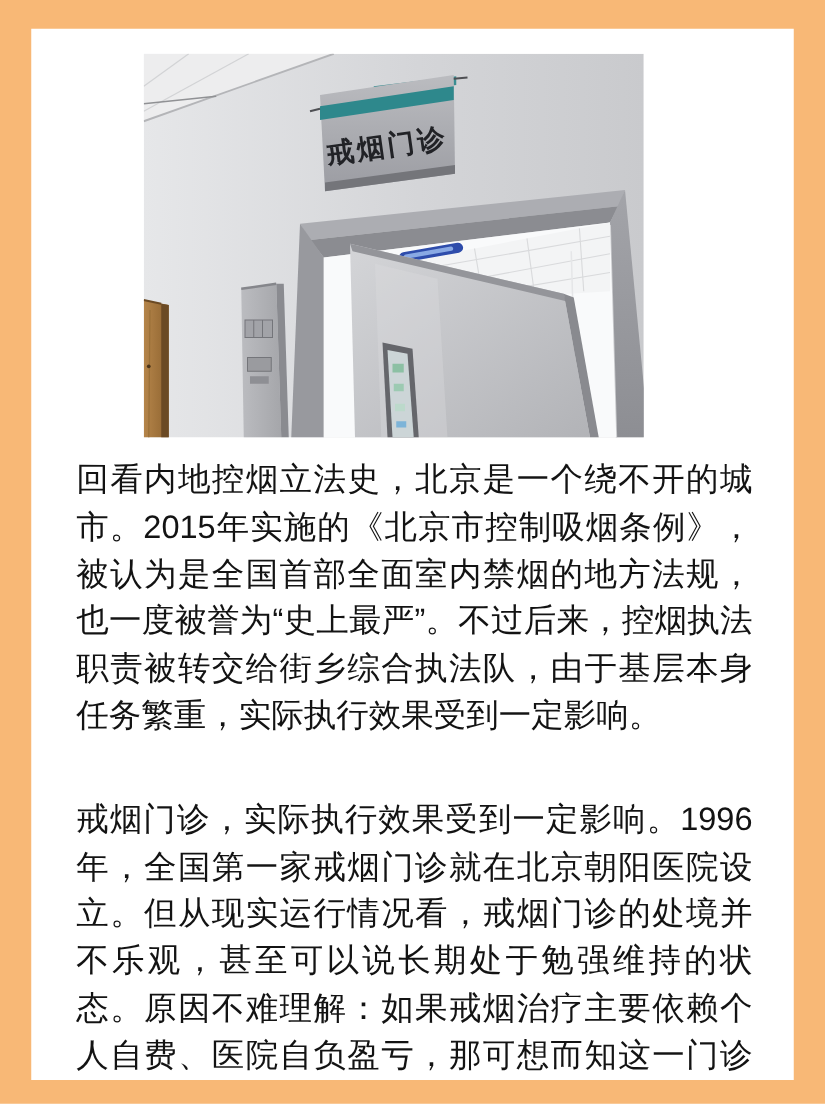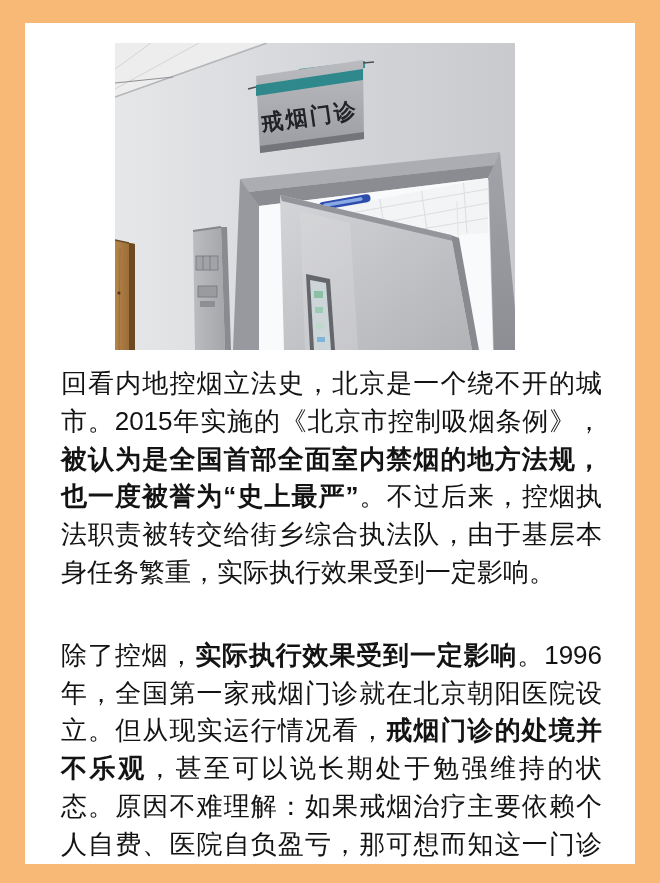--- a/index.html
+++ b/index.html
@@ -22,21 +22,21 @@
   }
   .photo svg{display:block;width:100%;height:100%;}
   .article{
     margin:15px 33px 0 36px;width:541px;
     color:var(--text);
     font-size:26px;line-height:37.8px;
     text-align:justify;text-justify:inter-character;
   }
   .para{font-weight:500;margin:0;}
   .para + .para{margin-top:45px;}
-  .para b{font-weight:700;}
+  .para b{font-weight:400;}
 </style>
 </head>
 <body>
 
 <div class="card">
 
   <figure class="photo">
     <svg viewBox="0 0 400 307" preserveAspectRatio="none">
       <defs>
         <linearGradient id="gWall" x1="0" y1="0" x2="1" y2="0">
@@ -170,16 +170,16 @@
         <polygon points="14,200 20,201 20,307 14,307" fill="#6b4a24"></polygon>
         <line x1="0" y1="197" x2="14" y2="200" stroke="#6b4a24" stroke-width="1.5"></line>
         <line x1="5" y1="205" x2="4" y2="307" stroke="#9a7038" stroke-width="1"></line>
         <circle cx="4" cy="250" r="1.5" fill="#4a3318"></circle>
       </g>
     </svg>
   </figure>
 
   <div class="article">
       <p class="para"><span>回看内地控烟立法史，北京是一个绕不开的城市。2015年实施的《北京市控制吸烟条例》，</span><b>被认为是全国首部全面室内禁烟的地方法规，也一度被誉为“史上最严”</b><span>。不过后来，控烟执法职责被转交给街乡综合执法队，由于基层本身任务繁重，实际执行效果受到一定影响。</span></p>
-      <p class="para"><span>除了控烟，</span><b>实际执行效果受到一定影响</b><span>。1996年，全国第一家戒烟门诊就在北京朝阳医院设立。但从现实运行情况看，</span><b>戒烟门诊的处境并不乐观</b><span>，甚至可以说长期处于勉强维持的状态。原因不难理解：如果戒烟治疗主要依赖个人自费、医院自负盈亏，那可想而知这一门诊就要变得形同虚设了。</span></p>
+      <p class="para"><span>戒烟门诊，</span><b>实际执行效果受到一定影响</b><span>。1996年，全国第一家戒烟门诊就在北京朝阳医院设立。但从现实运行情况看，</span><b>戒烟门诊的处境并不乐观</b><span>，甚至可以说长期处于勉强维持的状态。原因不难理解：如果戒烟治疗主要依赖个人自费、医院自负盈亏，那可想而知这一门诊就要变得形同虚设了。</span></p>
     </div>
 
 </div>
 
 </body></html>

